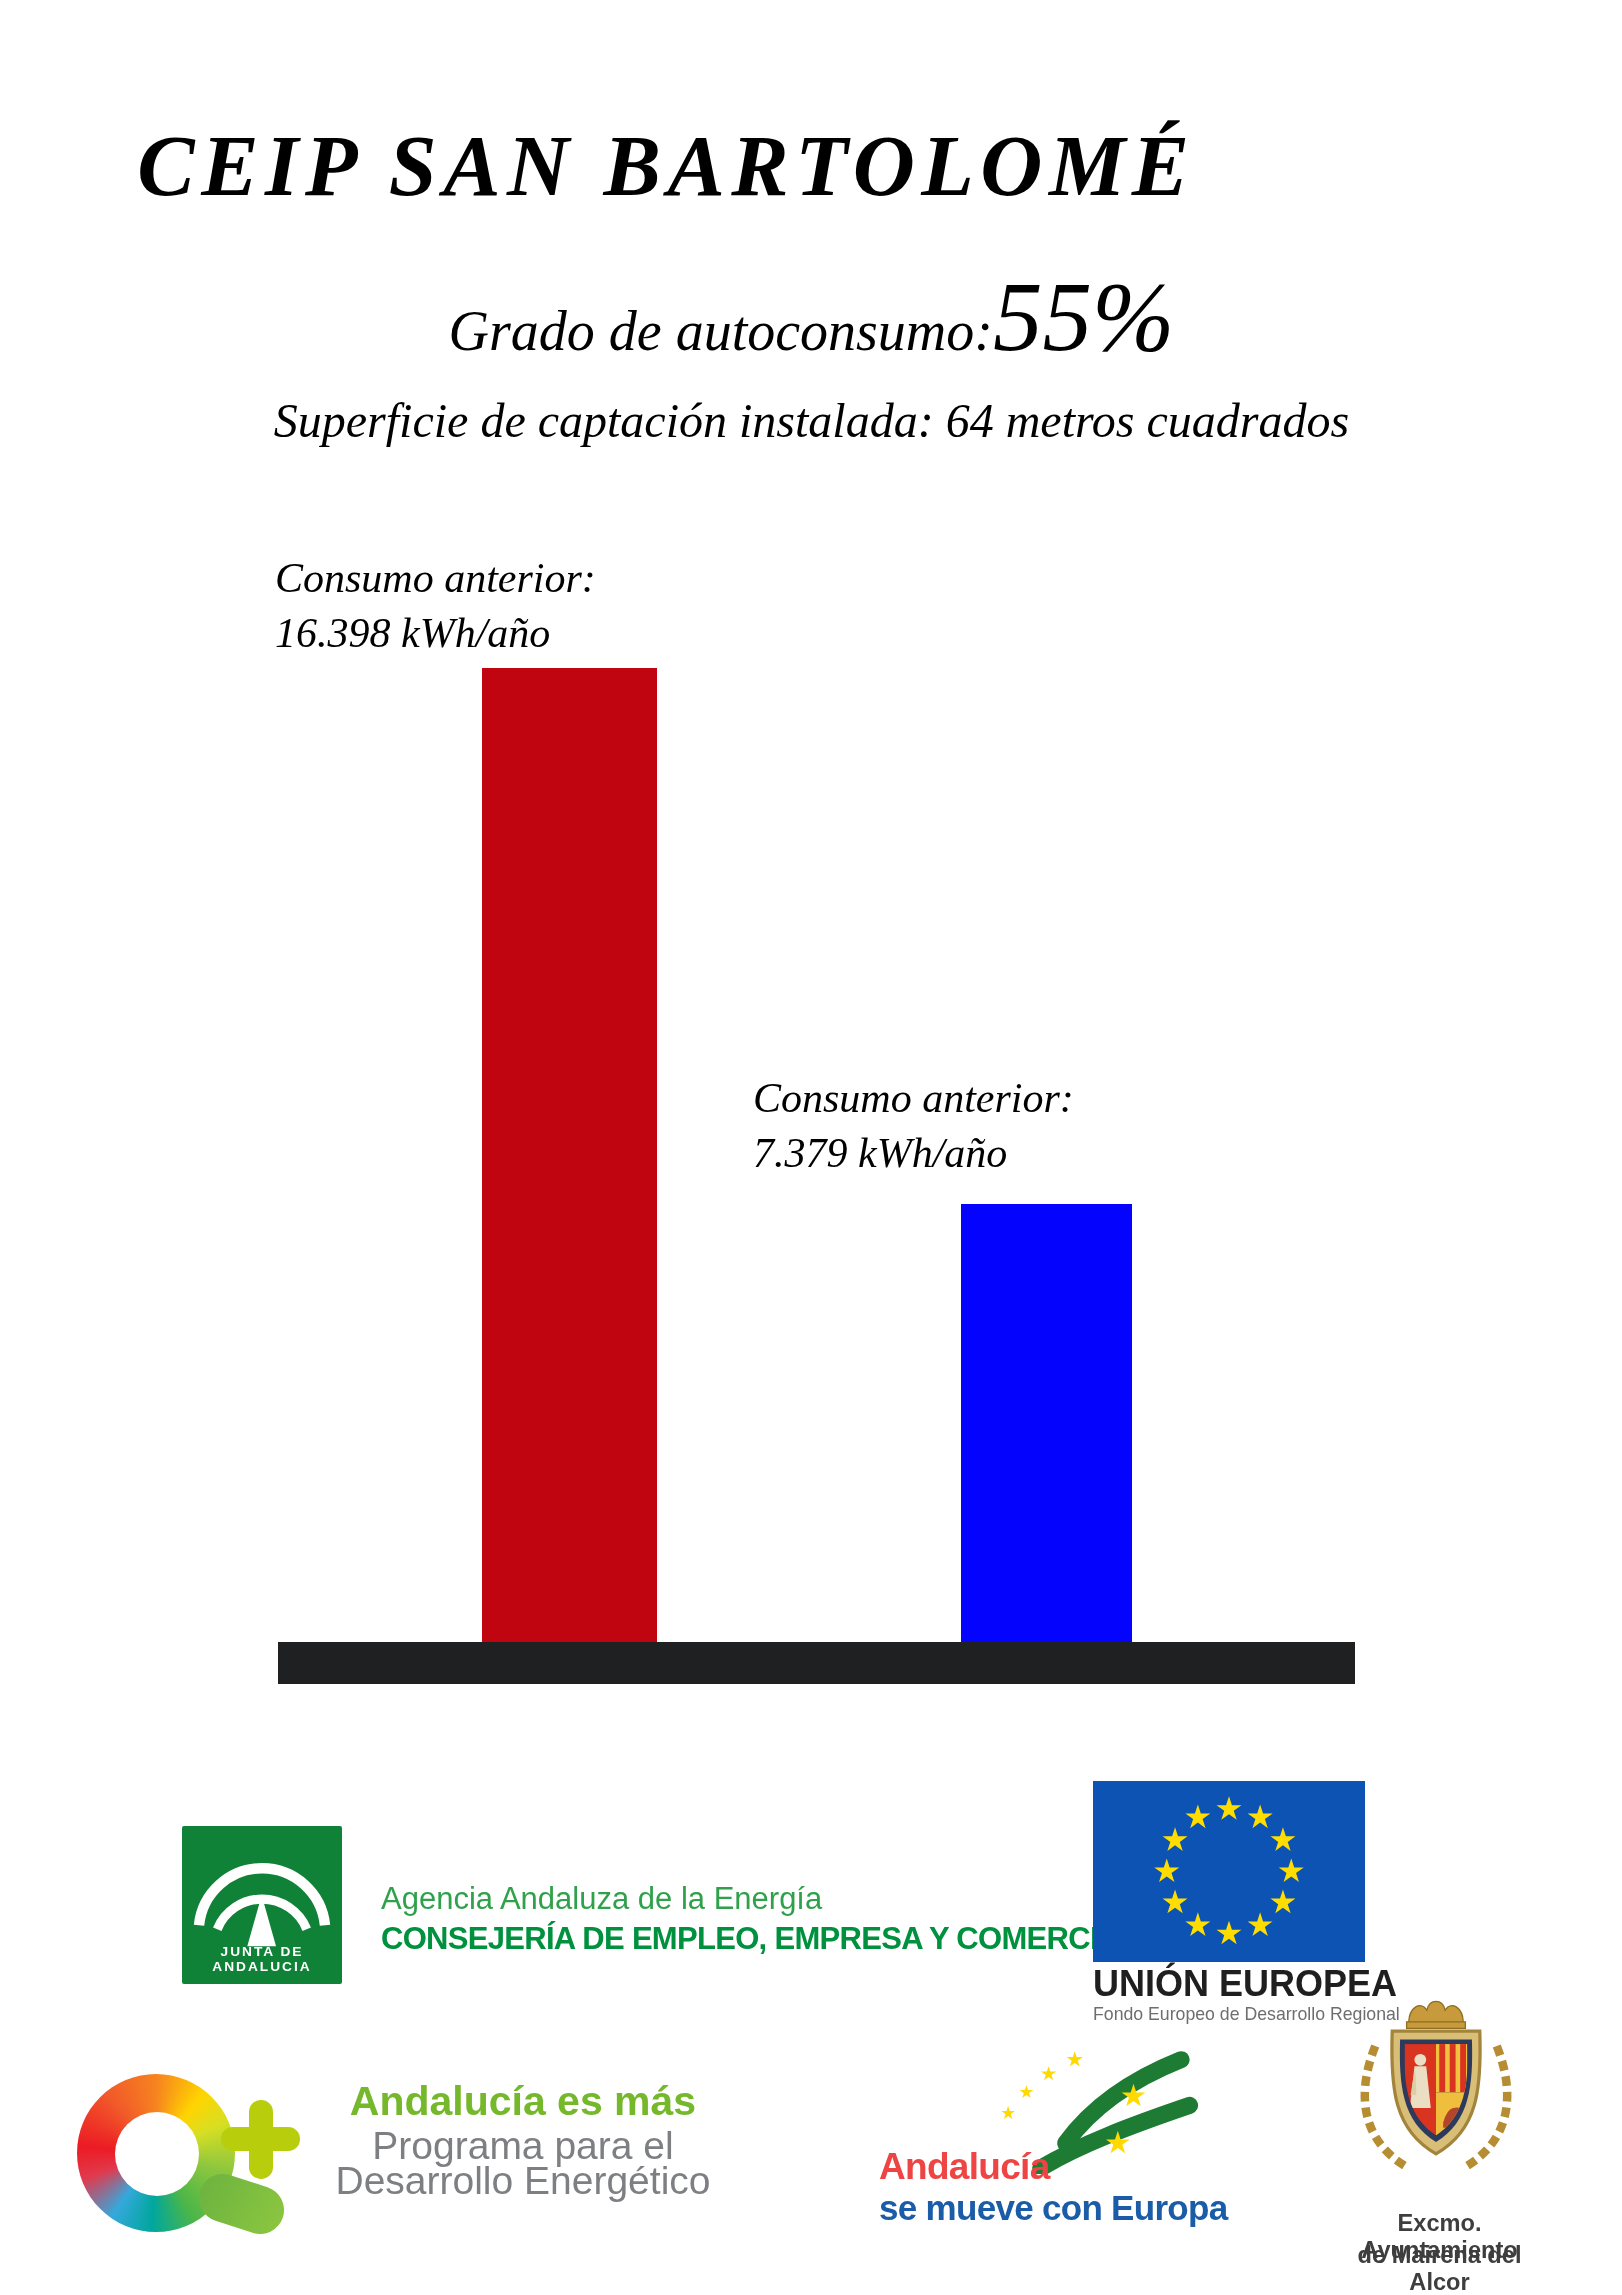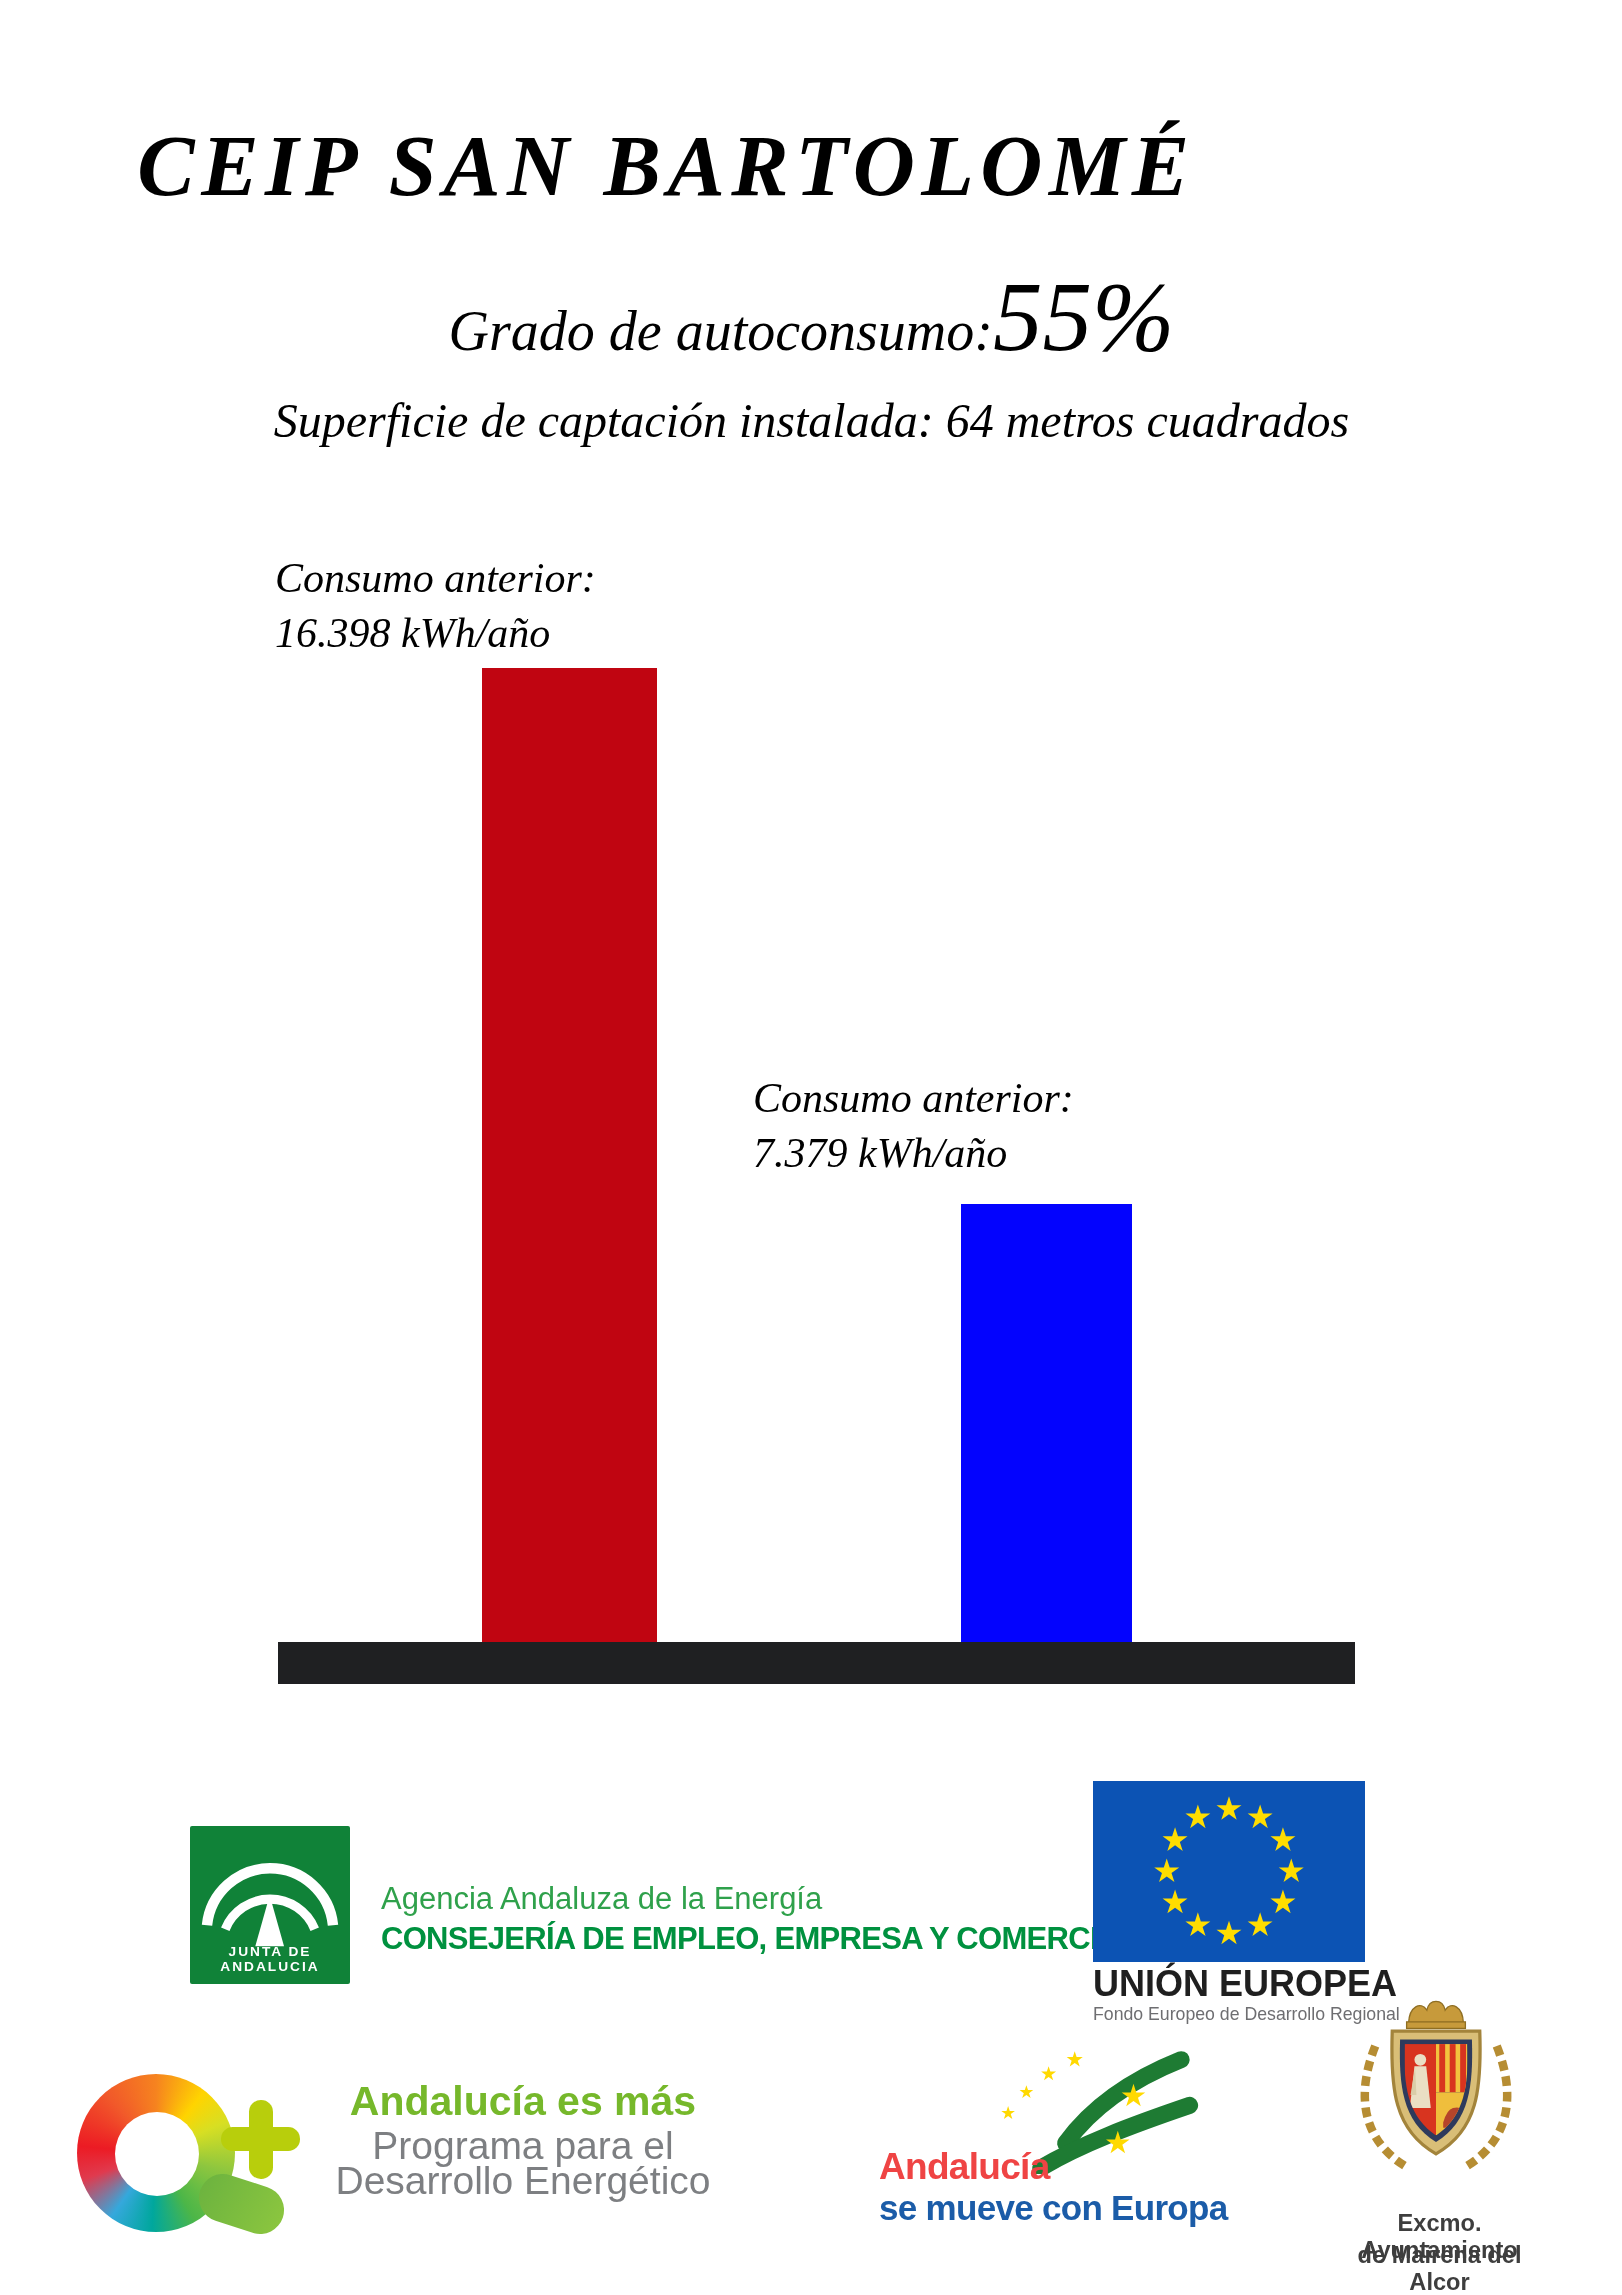--- a/index.html
+++ b/index.html
@@ -25,21 +25,21 @@
   
   .bar-label{font-style:italic;font-size:42px;line-height:55px;color:#000;}
   .bar-label-1{top:551px;left:275px;width:589px;}
   .bar-label-2{top:1071px;left:753px;width:589px;}
   .bar{position:absolute;bottom:653px;}
   .bar-red{left:482px;width:175px;}
   .bar-blue{left:961px;width:171px;}
   .axis-baseline{top:1642px;left:278px;width:1077px;height:42px;background:#1f2022;}
   
   .junta-box{
-    top:1826px;left:190px;width:160px;height:158px;background:#108238;border-radius:2px;
+    top:1826px;left:182px;width:160px;height:158px;background:#108238;border-radius:2px;
   }
   .junta-box svg{position:absolute;top:0;left:0;}
   .junta-caption{
     position:absolute;bottom:10.5px;left:0;width:100%;text-align:center;color:#ffffff;
     font-family:"Liberation Sans", sans-serif;font-size:13.7px;letter-spacing:2px;font-weight:bold;
   }
   .agencia-line1{
     top:1881px;left:381px;font-family:"Liberation Sans", sans-serif;
     font-size:31px;color:#2fa14b;
   }

